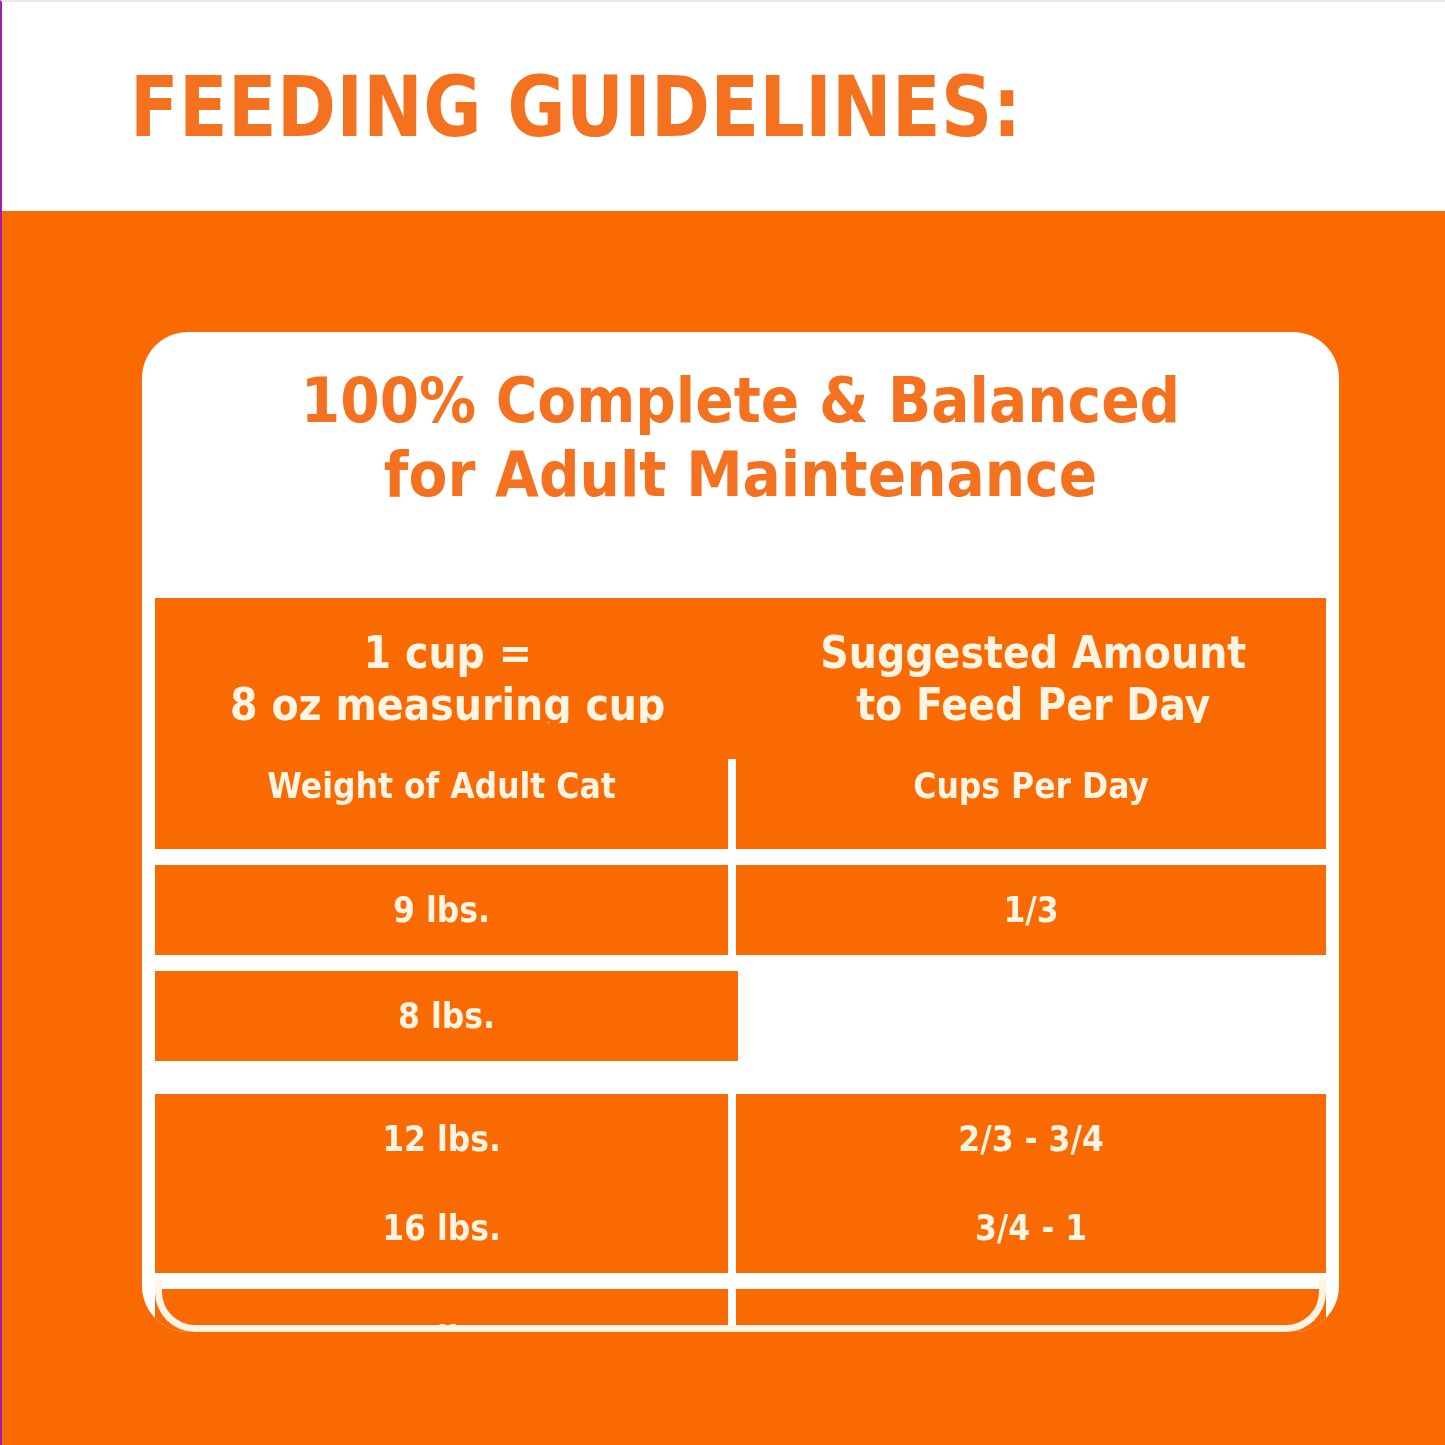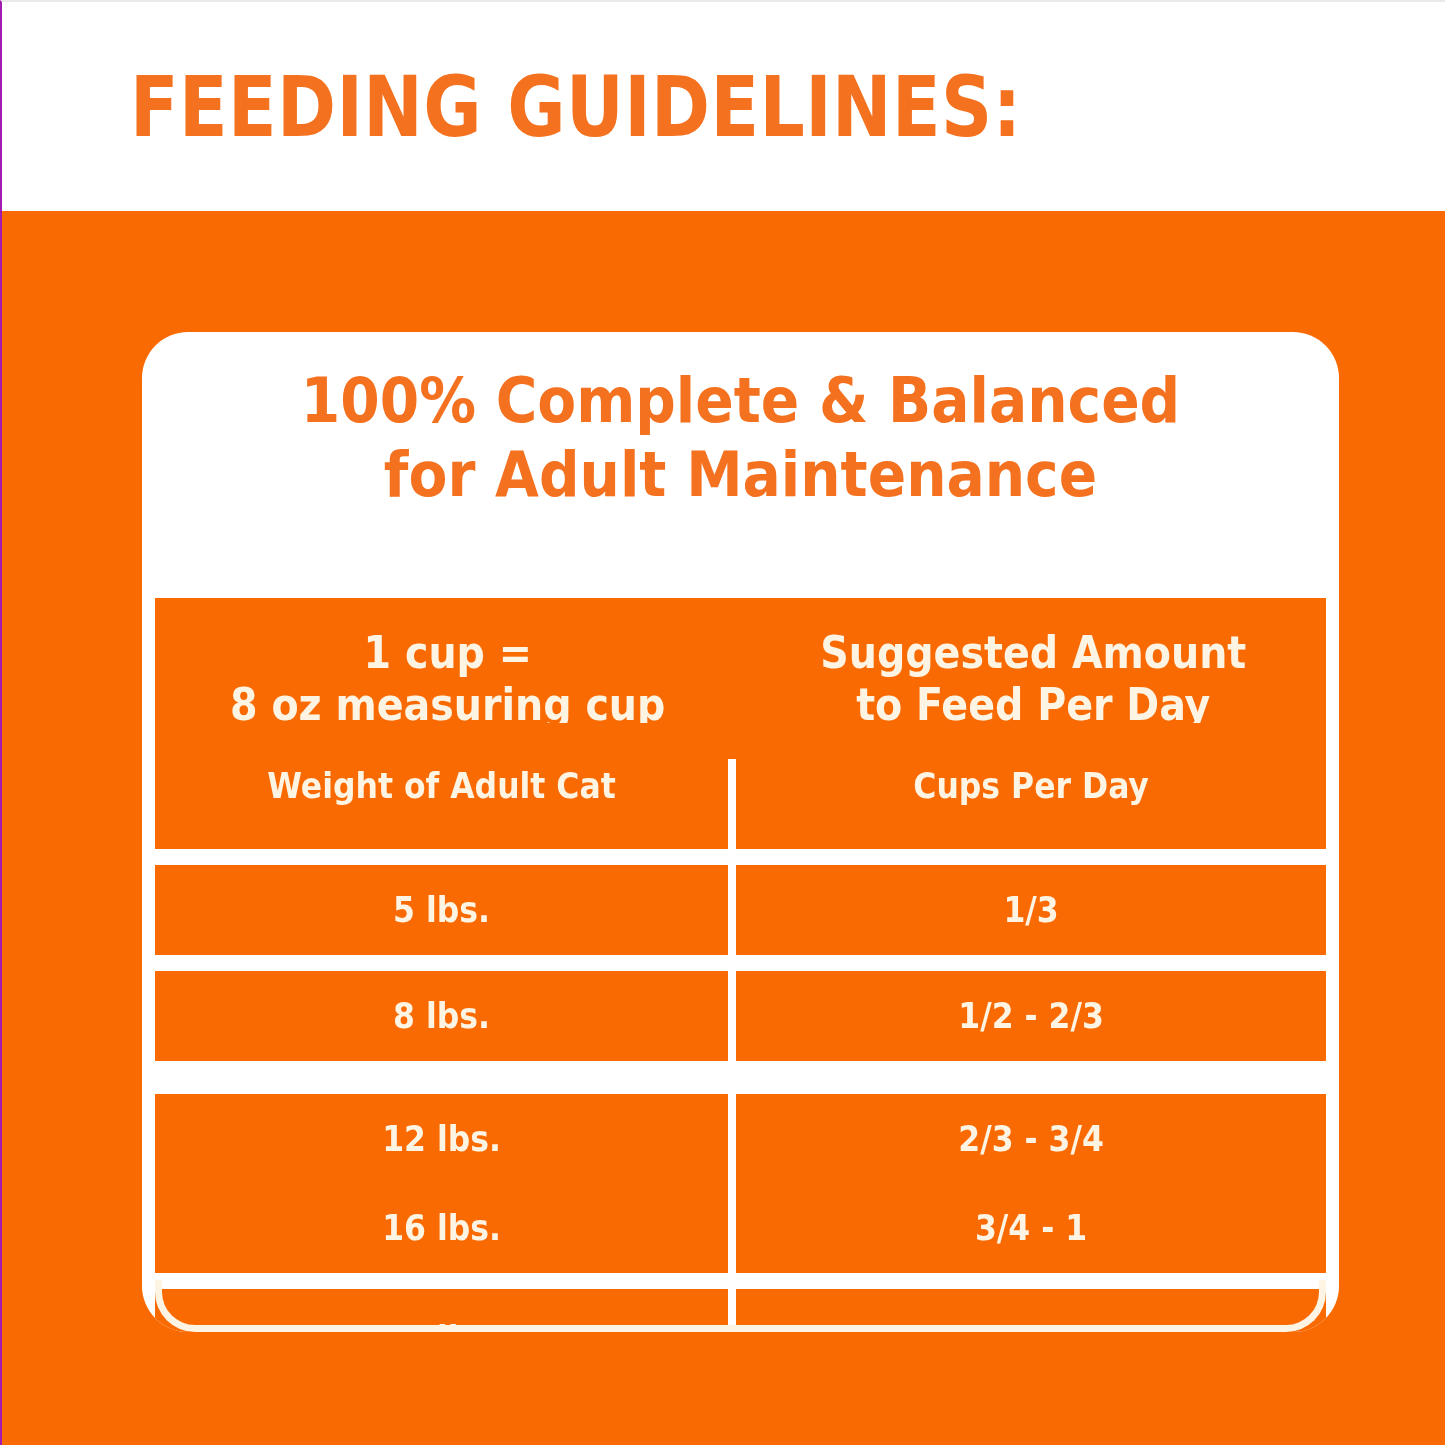--- a/index.html
+++ b/index.html
@@ -203,29 +203,28 @@
         </div>
       </div>
 
       <div class="trow row2 row-subhead">
         <div class="tcell col-left">Weight of Adult Cat</div>
         <div class="gap"></div>
         <div class="tcell col-right">Cups Per Day</div>
       </div>
 
       <div class="trow row2 row-d1">
-        <div class="tcell col-left">5 lbs.</div>
+        <div class="tcell col-left">9 lbs.</div>
         <div class="gap"></div>
         <div class="tcell col-right">1/3</div>
       </div>
 
       <div class="trow row2 row-d2">
         <div class="tcell col-left">8 lbs.</div>
         <div class="gap"></div>
-        <div class="tcell col-right">1/2 - 2/3</div>
       </div>
 
       <div class="trow row2 row-d3">
         <div class="tcell col-left">12 lbs.</div>
         <div class="gap"></div>
         <div class="tcell col-right">2/3 - 3/4</div>
       </div>
 
       <div class="trow row2 row-d4">
         <div class="tcell col-left">16 lbs.</div>

